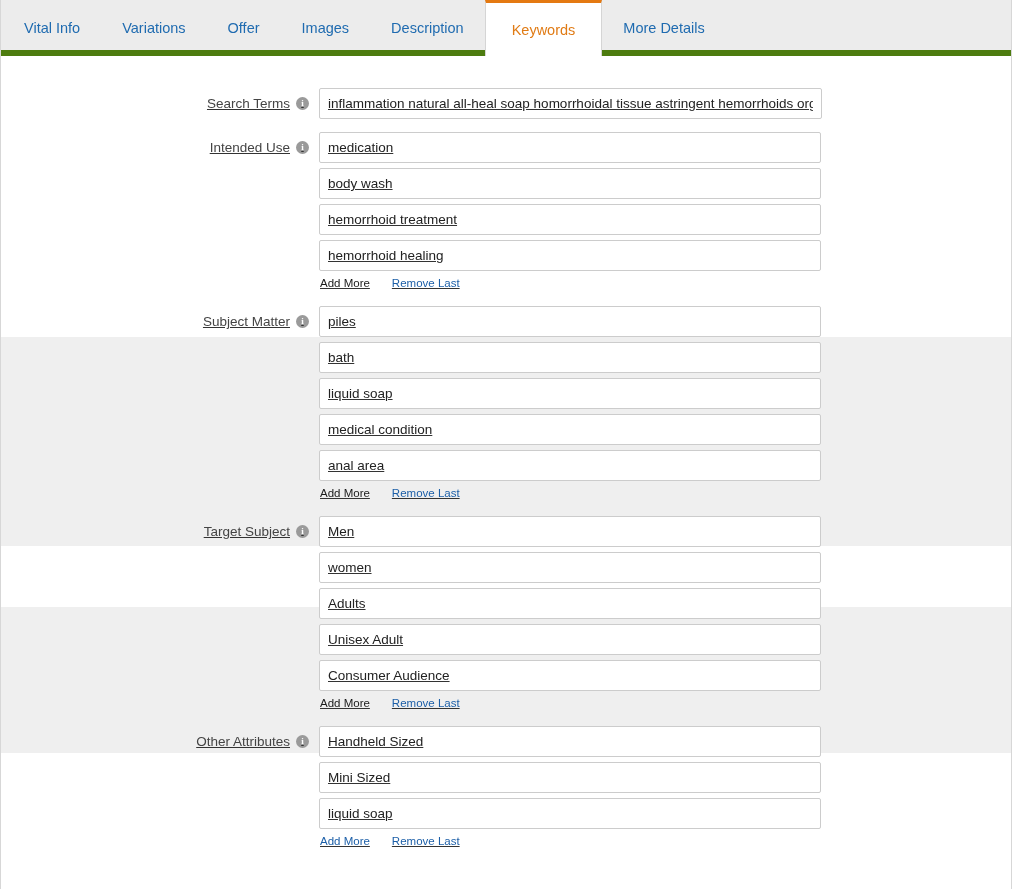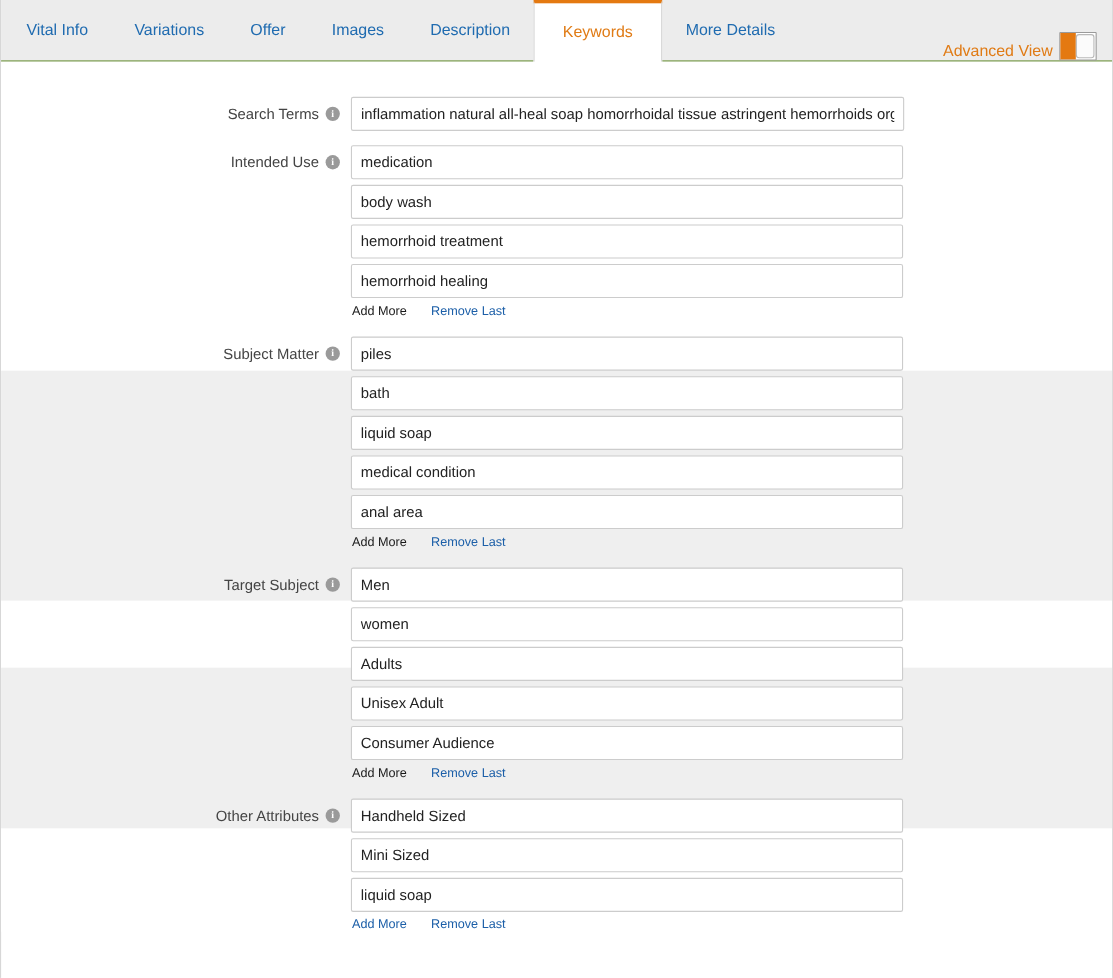--- a/index.html
+++ b/index.html
@@ -26,25 +26,26 @@
     border-right: 1px solid #d7d7d7;
     background: #ffffff;
     overflow: hidden;
   }
 
   
   .tabbar {
     position: relative;
     height: 56px;
     background: #ececec;
-    border-bottom: 1px solid #4d7c0f;
+    border-bottom: 6px solid #4d7c0f;
     box-sizing: border-box;
     display: flex;
     align-items: stretch;
     padding-left: 2px;
+    flex-direction: column;
   }
   .tab {
     display: flex;
     align-items: center;
     justify-content: center;
     padding: 0 20px;
     font-size: 14.5px;
     color: #1f6bb0;
     cursor: pointer;
     background: transparent;
@@ -217,21 +218,21 @@
         <span class="toggle-knob"></span>
       </span>
     </div>
   </div>
 
   <div class="form-body">
 
     <div class="band-gray" style="top:281px;height:209px;"></div>
     <div class="band-gray" style="top:551px;height:146px;"></div>
 
-    <div id="rows-host" style="position:relative;z-index:1;padding-top:32px;">
+    <div id="rows-host" style="position:relative;z-index:1;padding-top:32px;text-decoration:underline;">
         <div class="row">
           <div class="row-label">
             <span>Search Terms</span>
             <span class="info-icon">i</span>
           </div>
           <div class="row-fields">
             <input type="text" class="txt search-terms" value="inflammation natural all-heal soap homorrhoidal tissue astringent hemorrhoids organic" style="">
           </div>
         </div>
         <div style="height: 13px;"></div>

